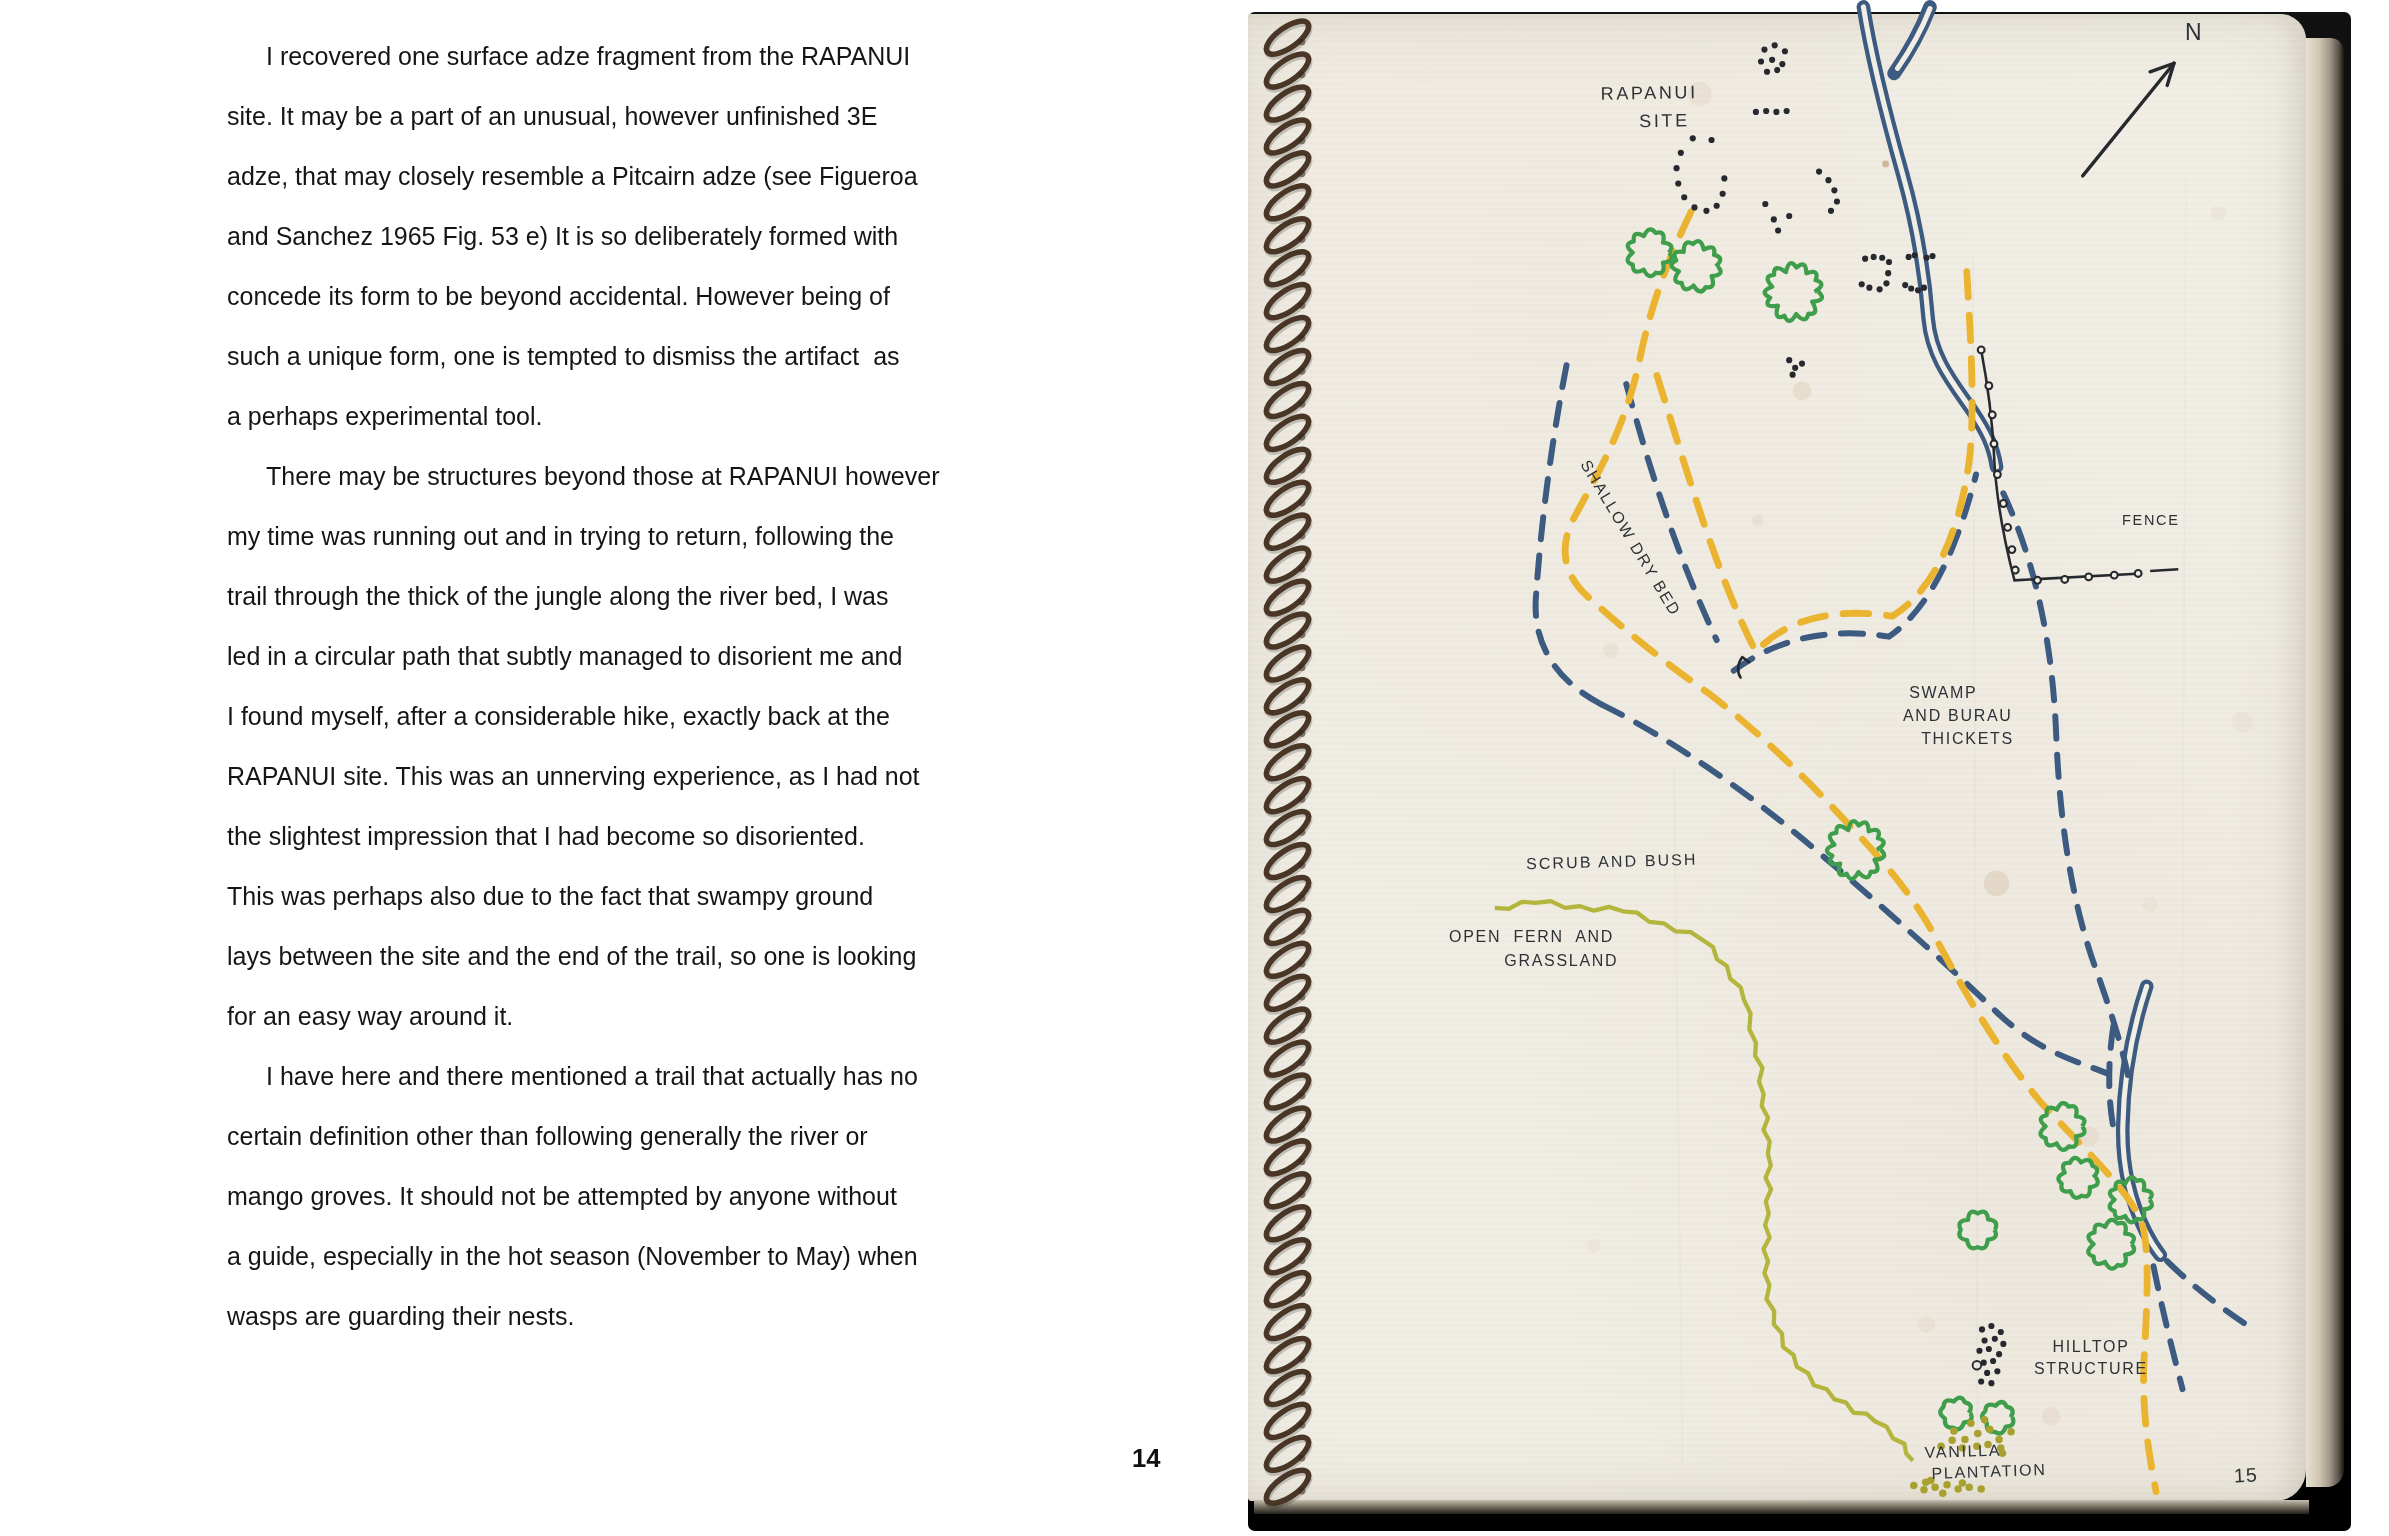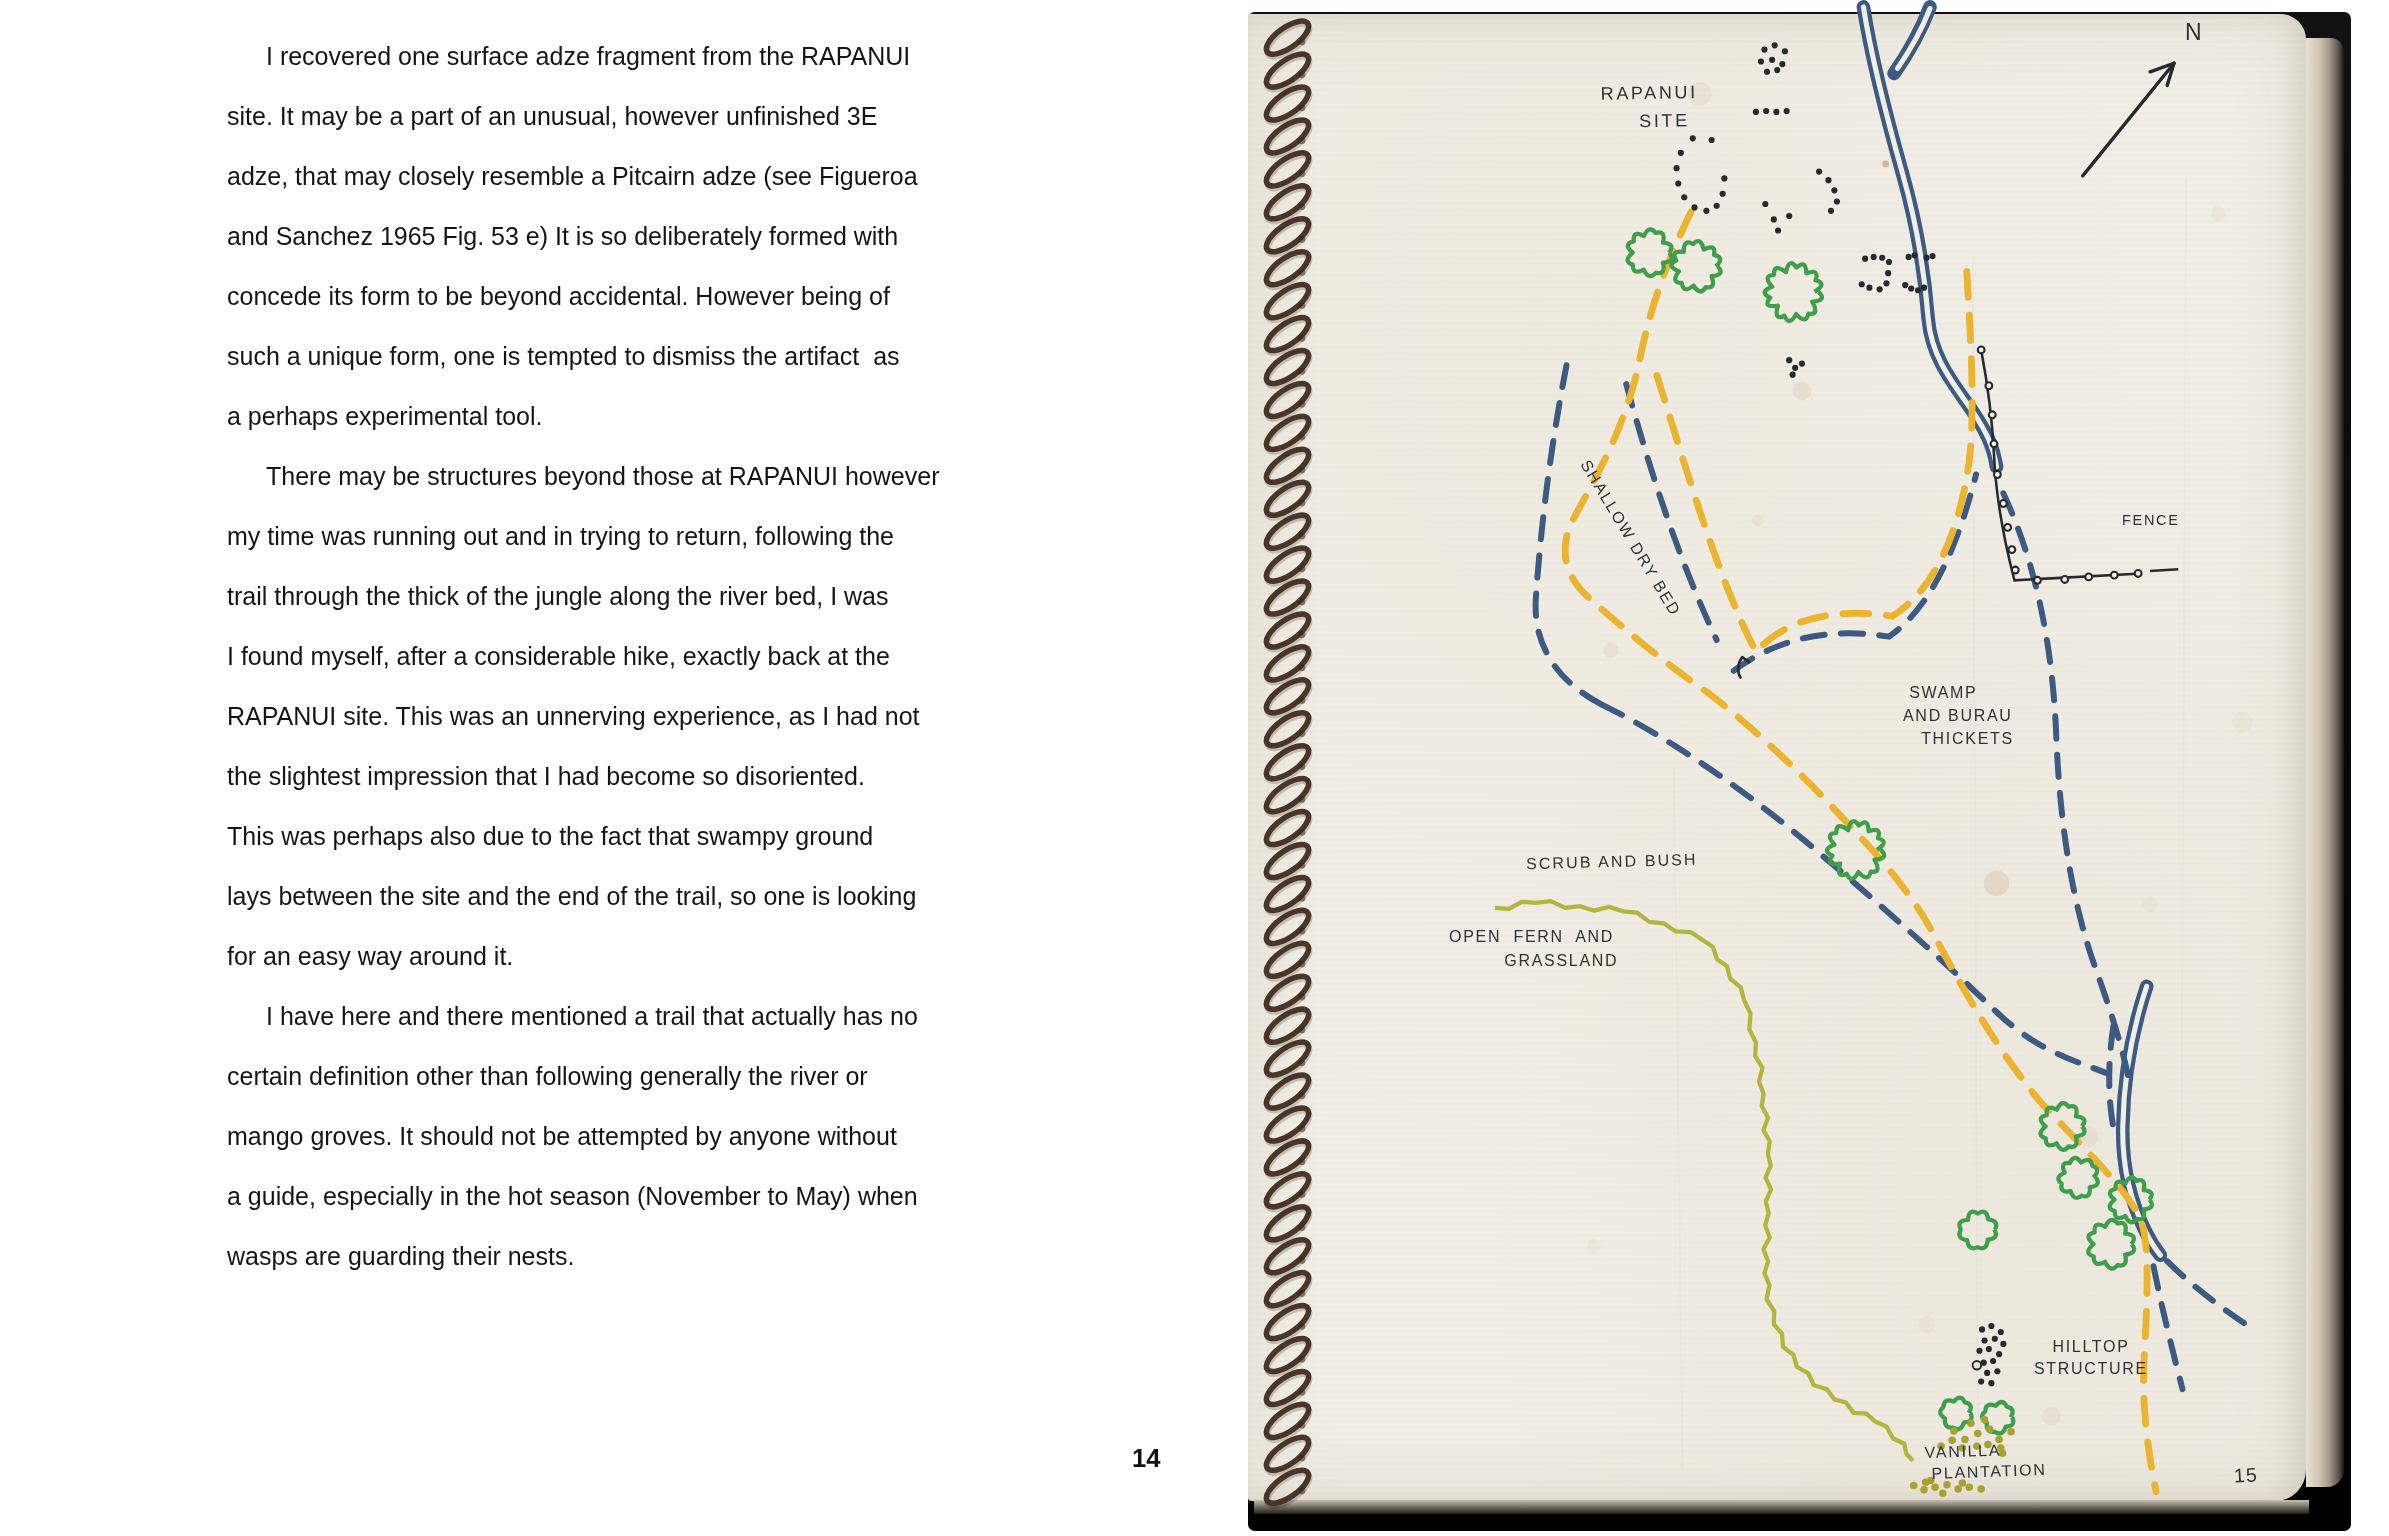--- a/index.html
+++ b/index.html
@@ -63,20 +63,21 @@
       <div class="tline">adze, that may closely resemble a Pitcairn adze (see Figueroa</div>
       <div class="tline">and Sanchez 1965 Fig. 53 e) It is so deliberately formed with</div>
       <div class="tline">concede its form to be beyond accidental. However being of</div>
       <div class="tline">such a unique form, one is tempted to dismiss the artifact  as</div>
       <div class="tline">a perhaps experimental tool.</div>
     </div>
   <div class="para">
       <div class="tline">There may be structures beyond those at RAPANUI however</div>
       <div class="tline">my time was running out and in trying to return, following the</div>
       <div class="tline">trail through the thick of the jungle along the river bed, I was</div>
+      <div class="tline">led in a circular path that subtly managed to disorient me and</div>
       <div class="tline">I found myself, after a considerable hike, exactly back at the</div>
       <div class="tline">RAPANUI site. This was an unnerving experience, as I had not</div>
       <div class="tline">the slightest impression that I had become so disoriented.</div>
       <div class="tline">This was perhaps also due to the fact that swampy ground</div>
       <div class="tline">lays between the site and the end of the trail, so one is looking</div>
       <div class="tline">for an easy way around it.</div>
     </div>
   <div class="para">
       <div class="tline">I have here and there mentioned a trail that actually has no</div>
       <div class="tline">certain definition other than following generally the river or</div>

